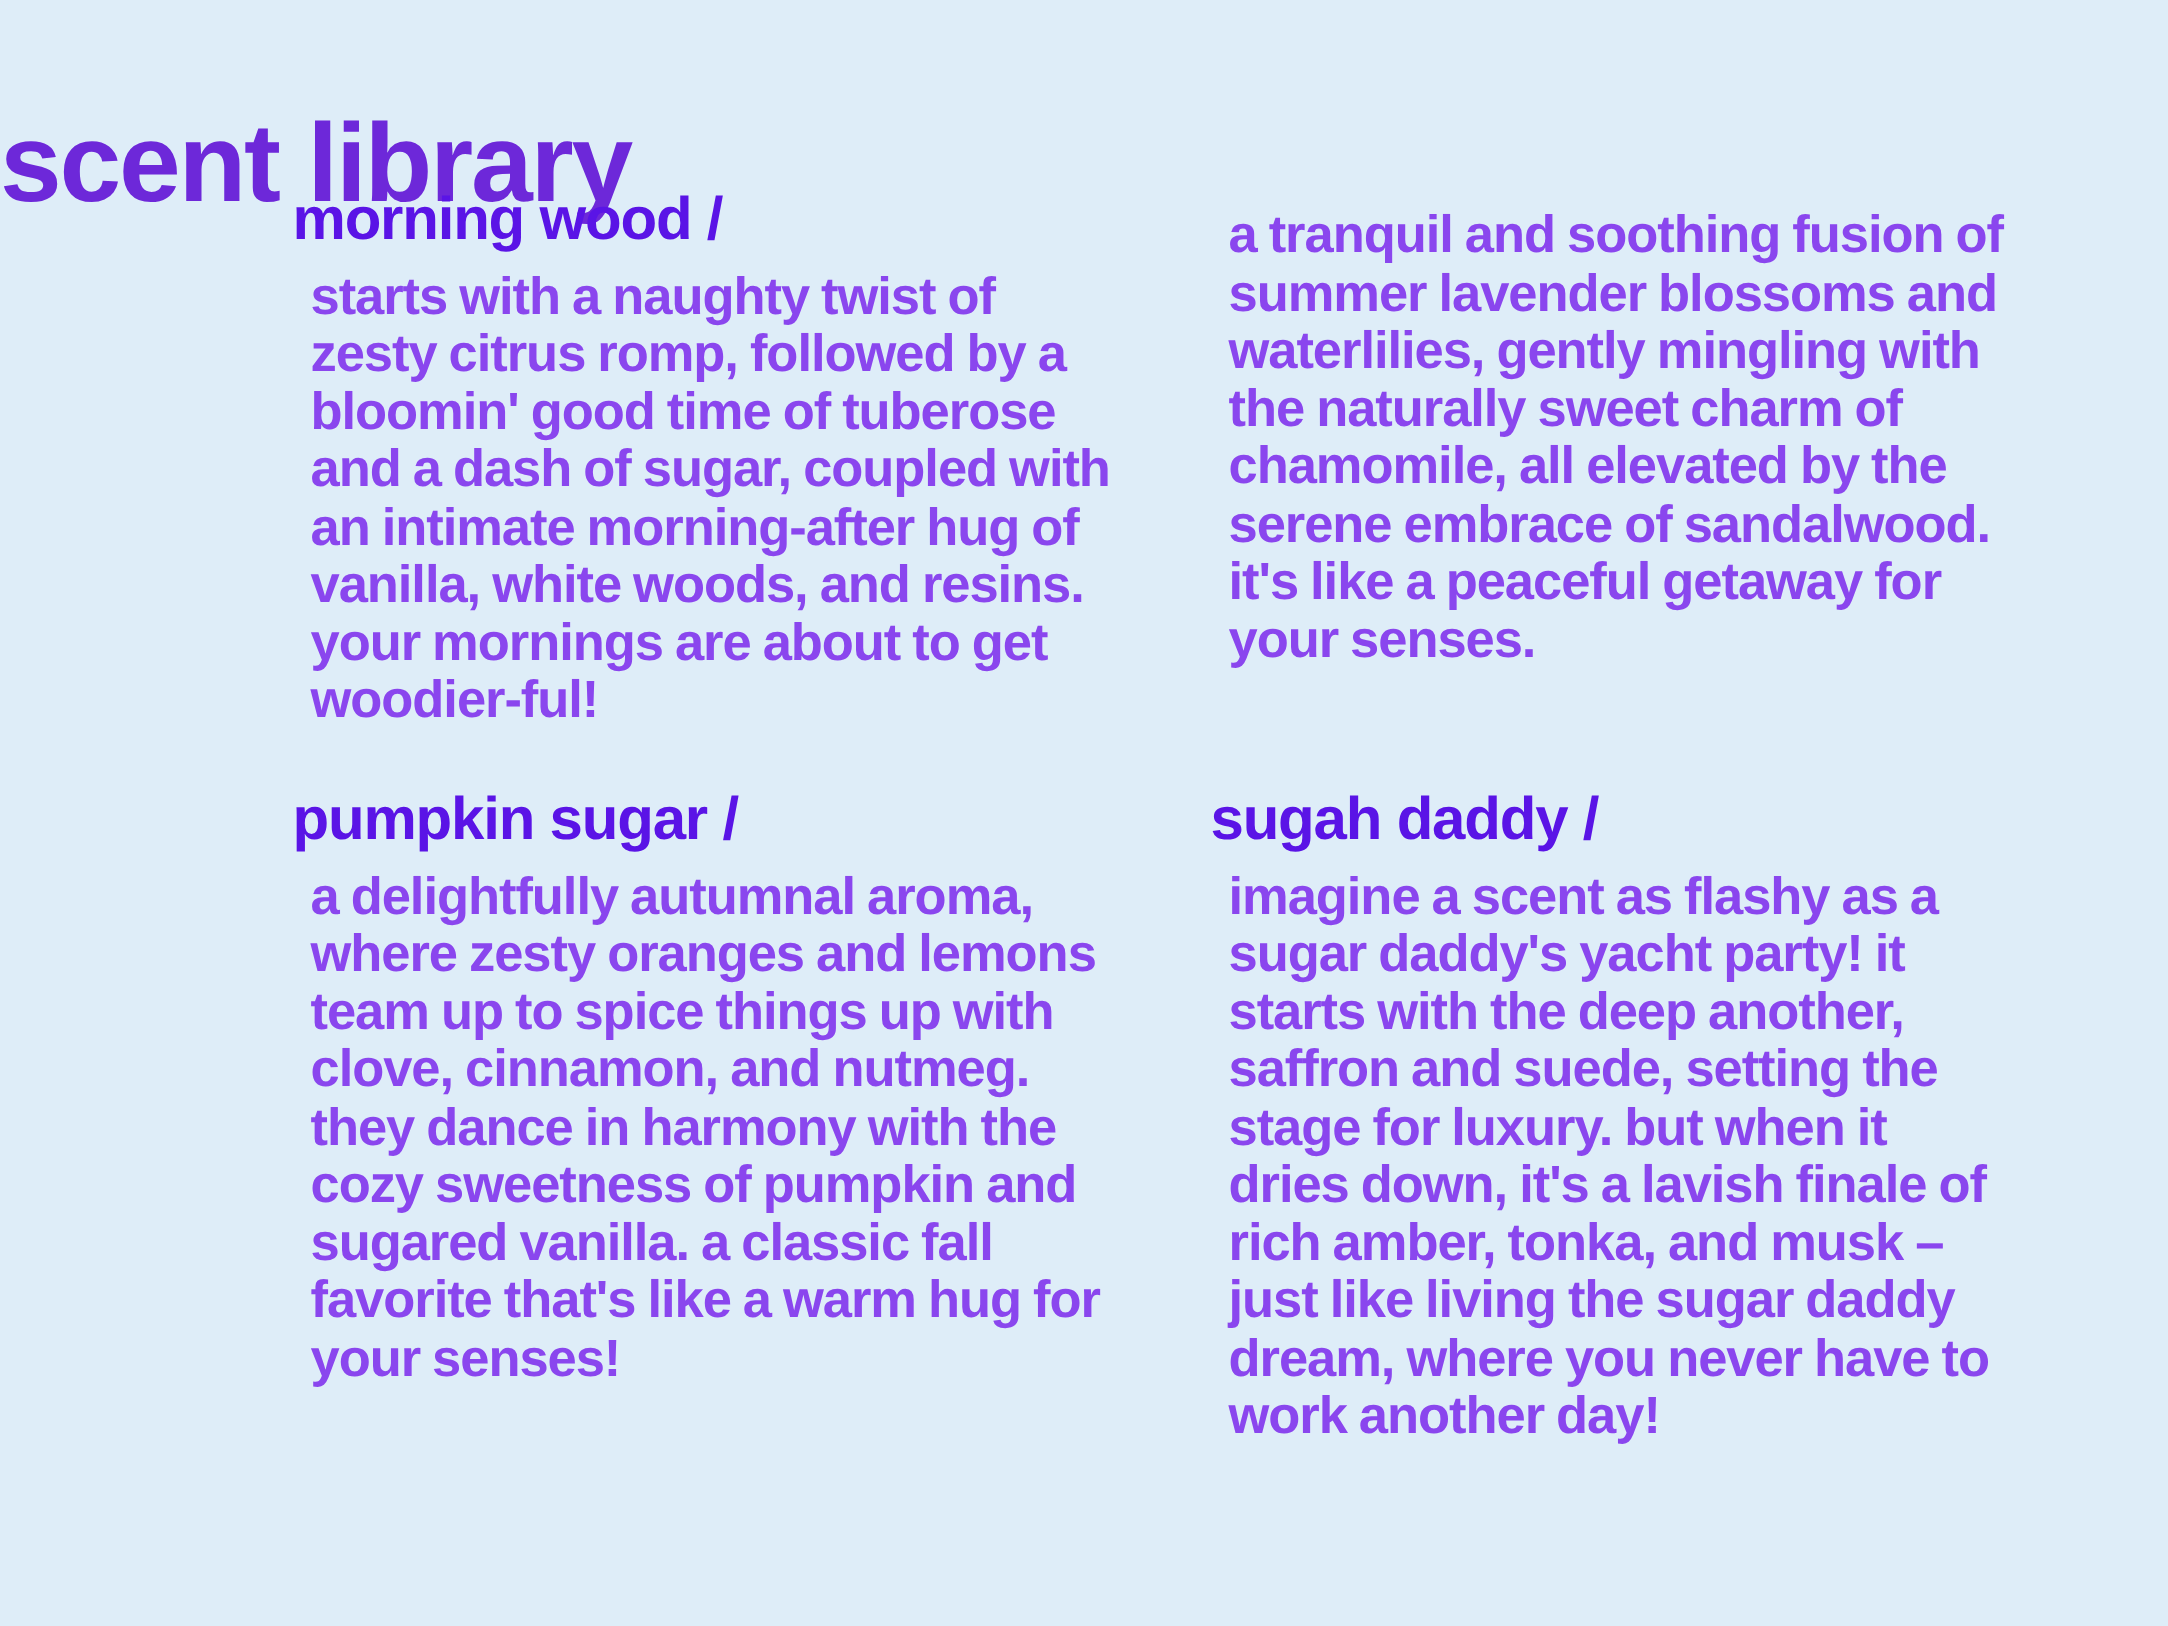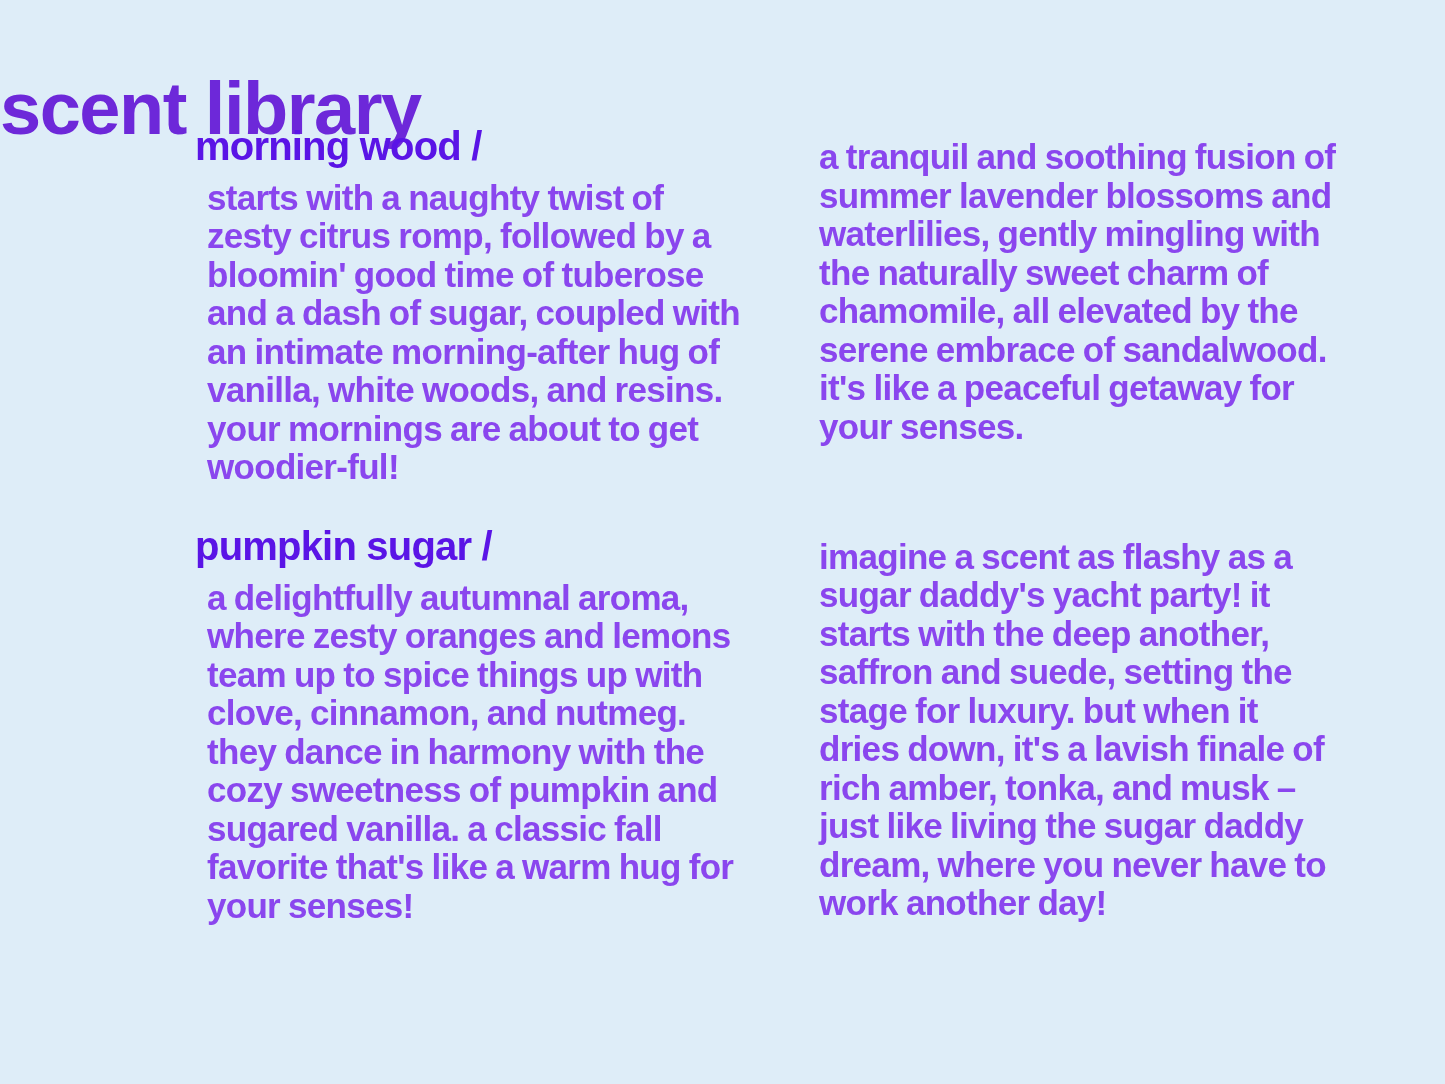--- a/index.html
+++ b/index.html
@@ -91,17 +91,18 @@
     <div class="scent-card col-right row-1">
       <p class="scent-desc">a tranquil and soothing fusion of summer lavender blossoms and waterlilies, gently mingling with the naturally sweet charm of chamomile, all elevated by the serene embrace of sandalwood. it's like a peaceful getaway for your senses.</p>
     </div>
 
     <div class="scent-card col-left row-2">
       <div class="scent-name">pumpkin sugar /</div>
       <p class="scent-desc">a delightfully autumnal aroma, where zesty oranges and lemons team up to spice things up with clove, cinnamon, and nutmeg. they dance in harmony with the cozy sweetness of pumpkin and sugared vanilla. a classic fall favorite that's like a warm hug for your senses!</p>
     </div>
 
     <div class="scent-card col-right row-2">
+      <div class="scent-name">sugah daddy /</div>
       <p class="scent-desc">imagine a scent as flashy as a sugar daddy's yacht party! it starts with the deep another, saffron and suede, setting the stage for luxury. but when it dries down, it's a lavish finale of rich amber, tonka, and musk – just like living the sugar daddy dream, where you never have to work another day!</p>
     </div>
 
   </div>
 </div>
 
 </body></html>

